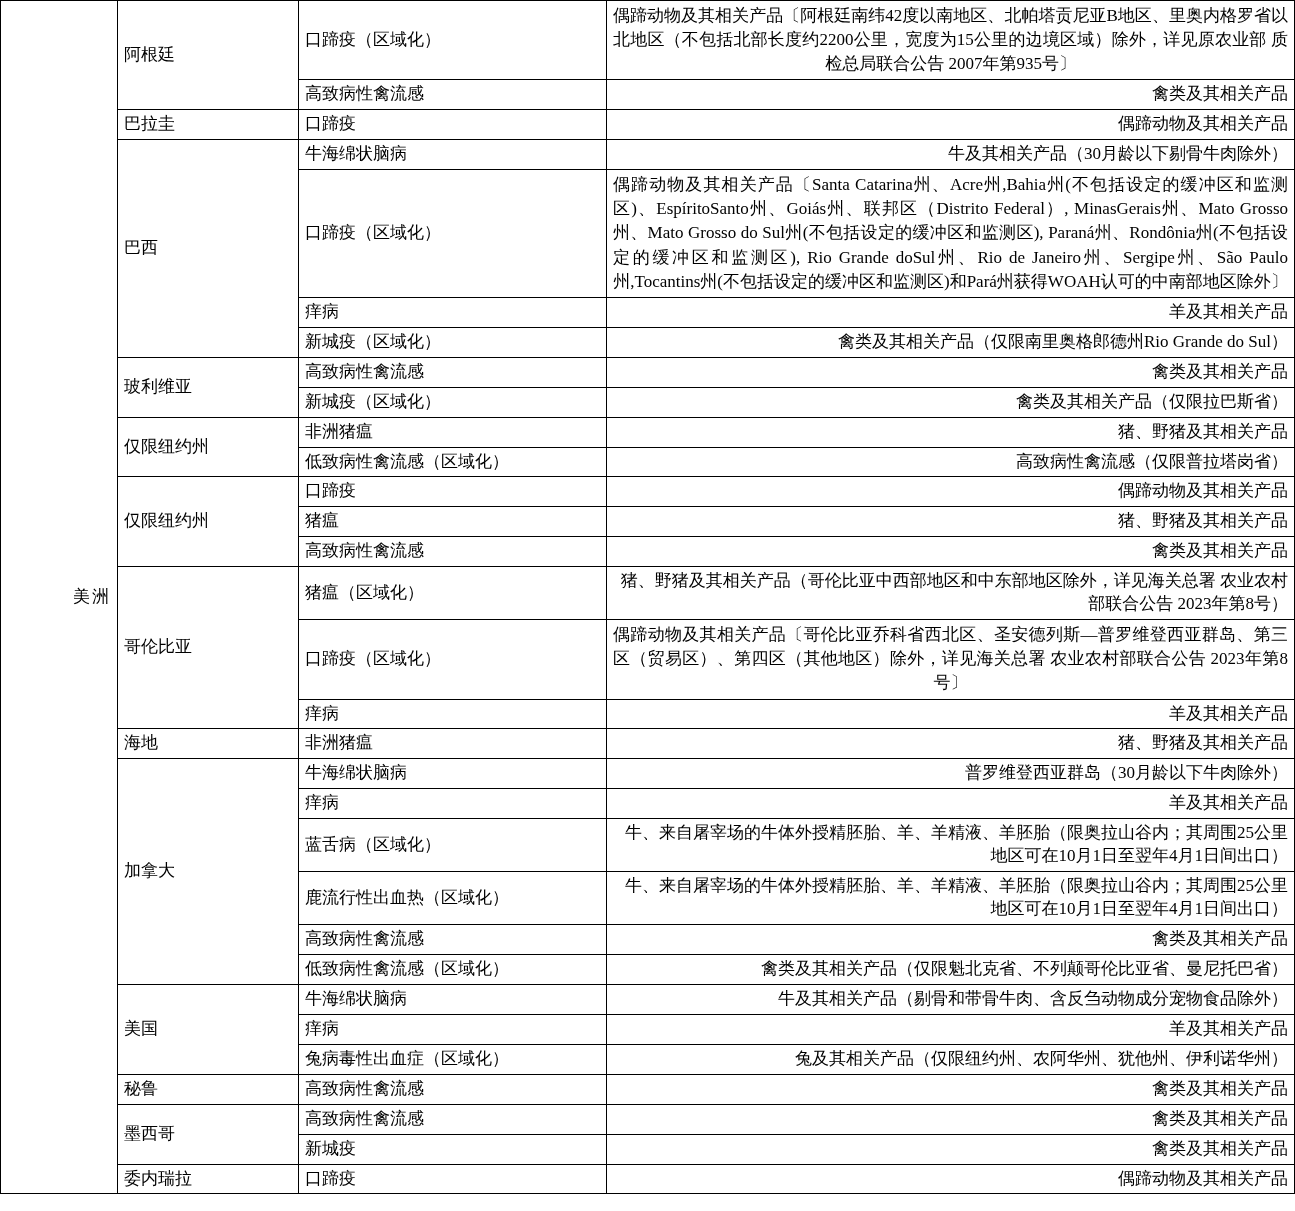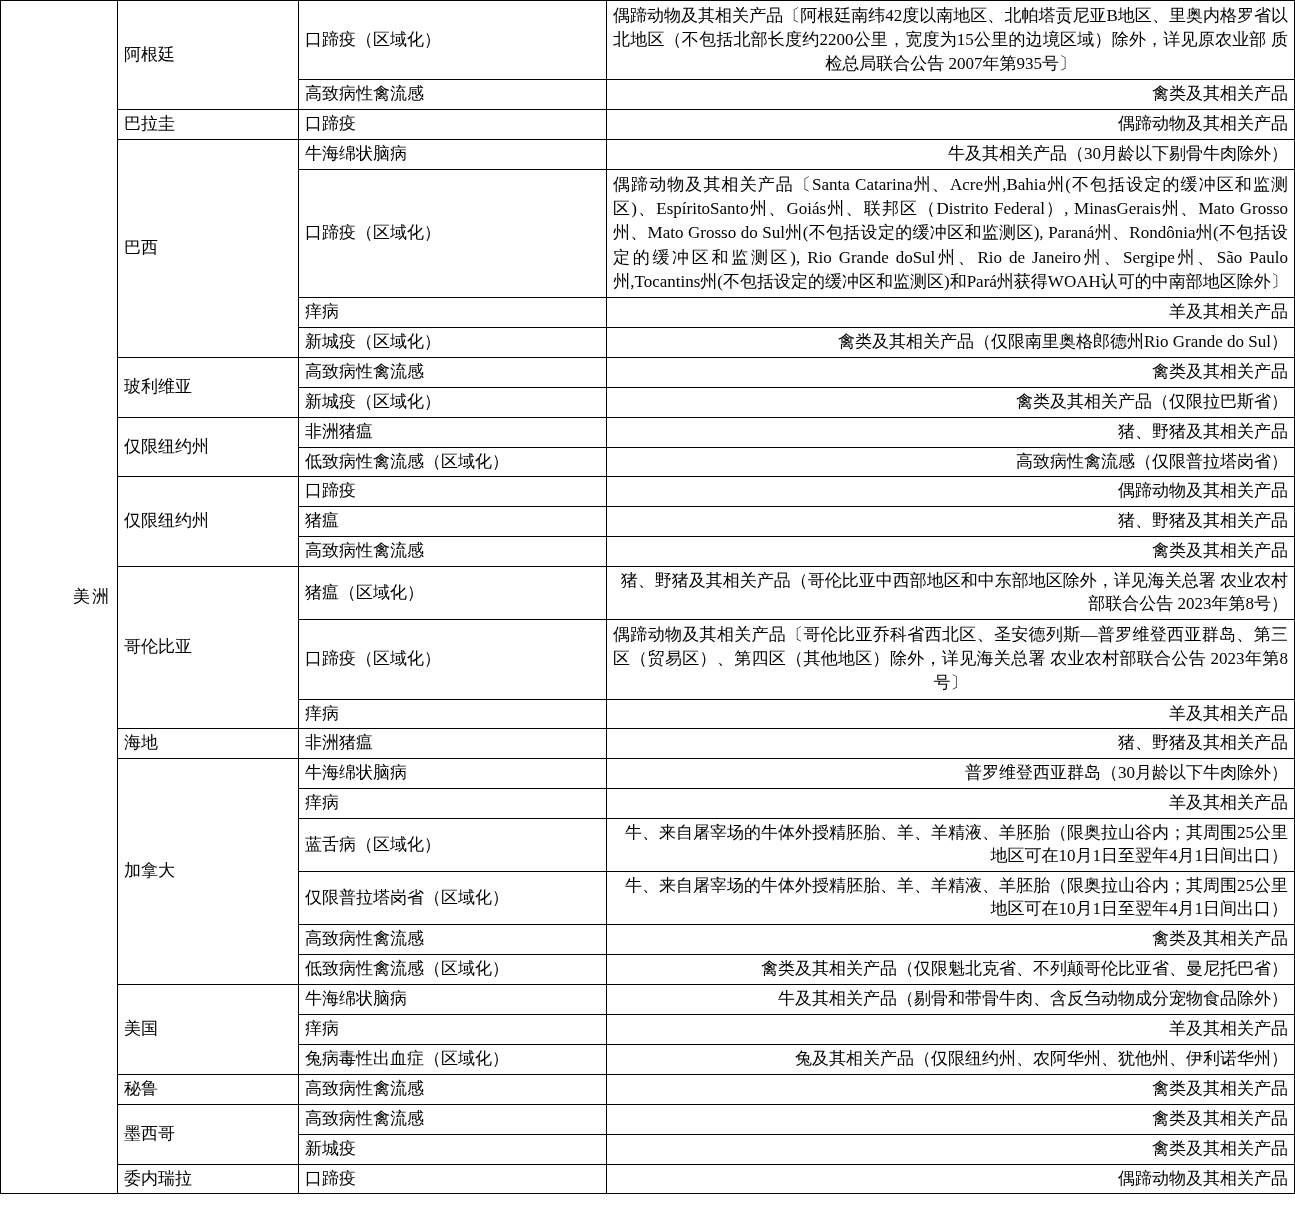--- a/index.html
+++ b/index.html
@@ -149,21 +149,21 @@
         </tr>
         <tr>
           <td class="disease">痒病</td>
           <td class="products">羊及其相关产品</td>
         </tr>
         <tr>
           <td class="disease">蓝舌病（区域化）</td>
           <td class="products">牛、来自屠宰场的牛体外授精胚胎、羊、羊精液、羊胚胎（限奥拉山谷内；其周围25公里地区可在10月1日至翌年4月1日间出口）</td>
         </tr>
         <tr>
-          <td class="disease">仅限普拉塔岗省（区域化）</td>
+          <td class="disease">鹿流行性出血热（区域化）</td>
           <td class="products">牛、来自屠宰场的牛体外授精胚胎、羊、羊精液、羊胚胎（限奥拉山谷内；其周围25公里地区可在10月1日至翌年4月1日间出口）</td>
         </tr>
         <tr>
           <td class="disease">高致病性禽流感</td>
           <td class="products">禽类及其相关产品</td>
         </tr>
         <tr>
           <td class="disease">低致病性禽流感（区域化）</td>
           <td class="products">禽类及其相关产品（仅限魁北克省、不列颠哥伦比亚省、曼尼托巴省）</td>
         </tr>

